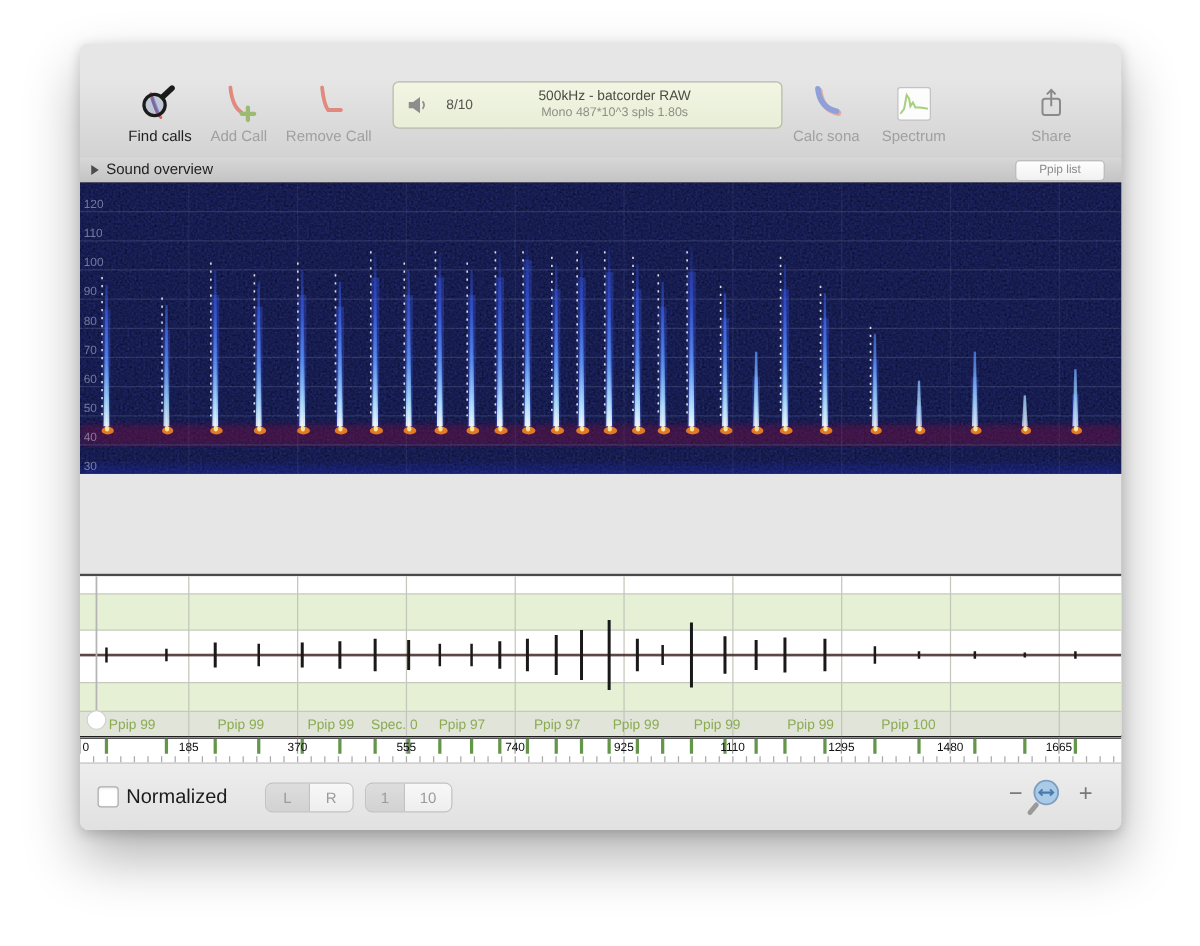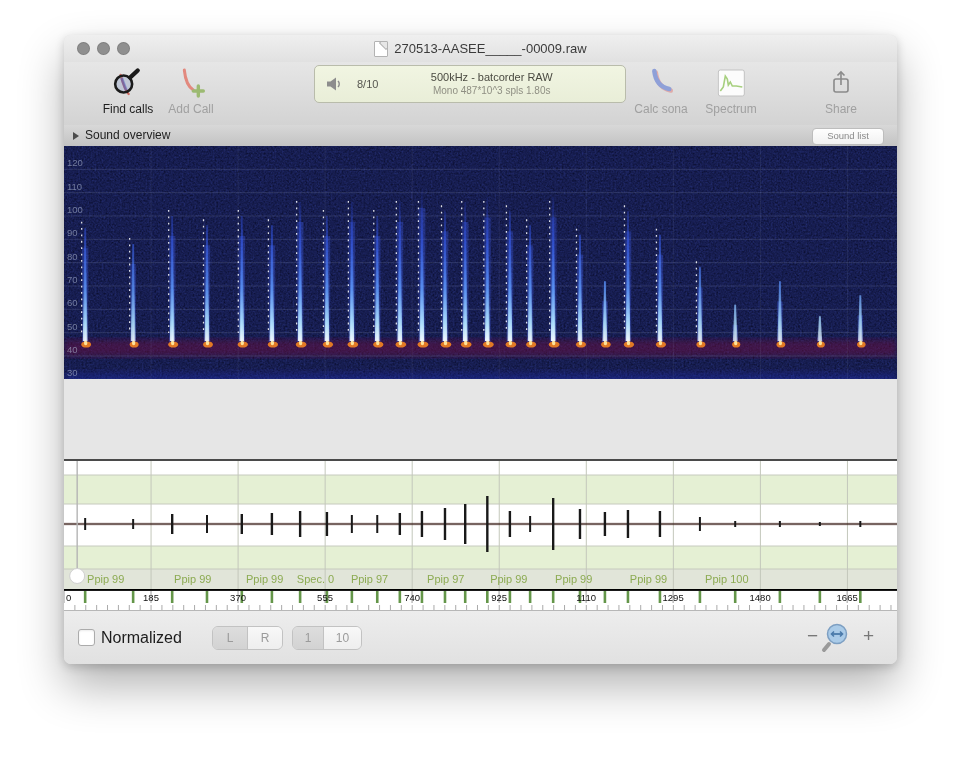--- a/index.html
+++ b/index.html
@@ -64,31 +64,20 @@
   .seg-110{left:228px}.seg-110 .s1{width:30px}.seg-110 .s2{width:37px}
   .zminus,.zplus{position:absolute;top:14px;font-size:19px;color:#787878}
   .zminus{left:743px}.zplus{left:799px}
   .zmag{position:absolute;left:757px;top:10px}
 </style>
 </head>
 <body>
 
 <div class="window">
 
-  <div class="titlebar">
-    <div class="traffic">
-      <div class="dot"></div>
-      <div class="dot"></div>
-      <div class="dot"></div>
-    </div>
-    <div class="title-wrap">
-      <span class="doc-icon"></span>
-      <span>270513-AASEE_____-00009.raw</span>
-    </div>
-  </div>
 
   <div class="toolbar">
     <div class="tb-item" style="left:64px;top:3px">
       <div class="ic">
         <svg width="32" height="32" viewBox="0 0 32 32">
           <path d="M9,8 C11,16 13,23 17,27" stroke="#cf6a60" stroke-width="2.4" fill="none" stroke-linecap="round"></path>
           <circle cx="12" cy="17" r="8.5" fill="rgba(110,135,190,.28)" stroke="#1b1b1b" stroke-width="2.6"></circle>
           <line x1="10" y1="11" x2="14.5" y2="23" stroke="rgba(60,90,200,.45)" stroke-width="3"></line>
           <line x1="18.5" y1="10.5" x2="26" y2="3.5" stroke="#1b1b1b" stroke-width="4.4" stroke-linecap="round"></line>
         </svg>
@@ -98,20 +87,29 @@
     <div class="tb-item" style="left:127px;top:3px">
       <div class="ic">
         <svg width="32" height="32" viewBox="0 0 32 32">
           <path d="M9,3 C10,13 13,20 18,23" stroke="#e2897e" stroke-width="3" fill="none" stroke-linecap="round"></path>
           <line x1="23" y1="19" x2="23" y2="29" stroke="#9cba72" stroke-width="3.4" stroke-linecap="round"></line>
           <line x1="18" y1="24" x2="28" y2="24" stroke="#9cba72" stroke-width="3.4" stroke-linecap="round"></line>
         </svg>
       </div>
       <div class="tb-label lbl-off">Add Call</div>
     </div>
+    <div class="tb-item" style="left:199px;top:3px">
+      <div class="ic">
+        <svg width="32" height="32" viewBox="0 0 32 32">
+          <path d="M11,3 C12,12 13,18 16,21" stroke="#e2897e" stroke-width="3" fill="none" stroke-linecap="round"></path>
+          <line x1="16" y1="21" x2="26" y2="21" stroke="#e2897e" stroke-width="3.2" stroke-linecap="round"></line>
+        </svg>
+      </div>
+      <div class="tb-label lbl-off">Remove Call</div>
+    </div>
 
     <div class="player">
       <svg width="17" height="16" viewBox="0 0 17 16" style="margin-left:11px">
         <path d="M1,5.5 H4.5 L10,1.5 V14.5 L4.5,10.5 H1 z" fill="#8d8d8d"></path>
         <path d="M12,5 a4.2,4.2 0 0 1 0,6" stroke="#8d8d8d" stroke-width="1.4" fill="none"></path>
       </svg>
       <span class="frac">8/10</span>
       <div class="ptxt">
         <div class="l1">500kHz - batcorder RAW</div>
         <div class="l2">Mono 487*10^3 spls 1.80s</div>
@@ -144,21 +142,21 @@
           <path d="M8.5,6.5 L12,3 L15.5,6.5" fill="none" stroke="#8a8a8a" stroke-width="1.6"></path>
         </svg>
       </div>
       <div class="tb-label lbl-off">Share</div>
     </div>
   </div>
 
   <div class="ovbar">
     <div class="disc"></div>
     <div class="ovtitle">Sound overview</div>
-    <div class="calllist">Sound list</div>
+    <div class="calllist">Ppip list</div>
   </div>
 
   <div class="spec">
     <svg id="specSvg" width="833" height="307" viewBox="0 0 833 307">
         <defs>
           <filter id="nz" x="0" y="0" width="100%" height="100%">
             <feTurbulence type="fractalNoise" baseFrequency="0.55" numOctaves="2" seed="7"></feTurbulence>
             <feColorMatrix type="matrix" values="0 0 0 0 0.06  0 0 0 0 0.10  0 0 0 0 0.62  0.6 0.6 0 0 0"></feColorMatrix>
           </filter>
           <filter id="b3">

